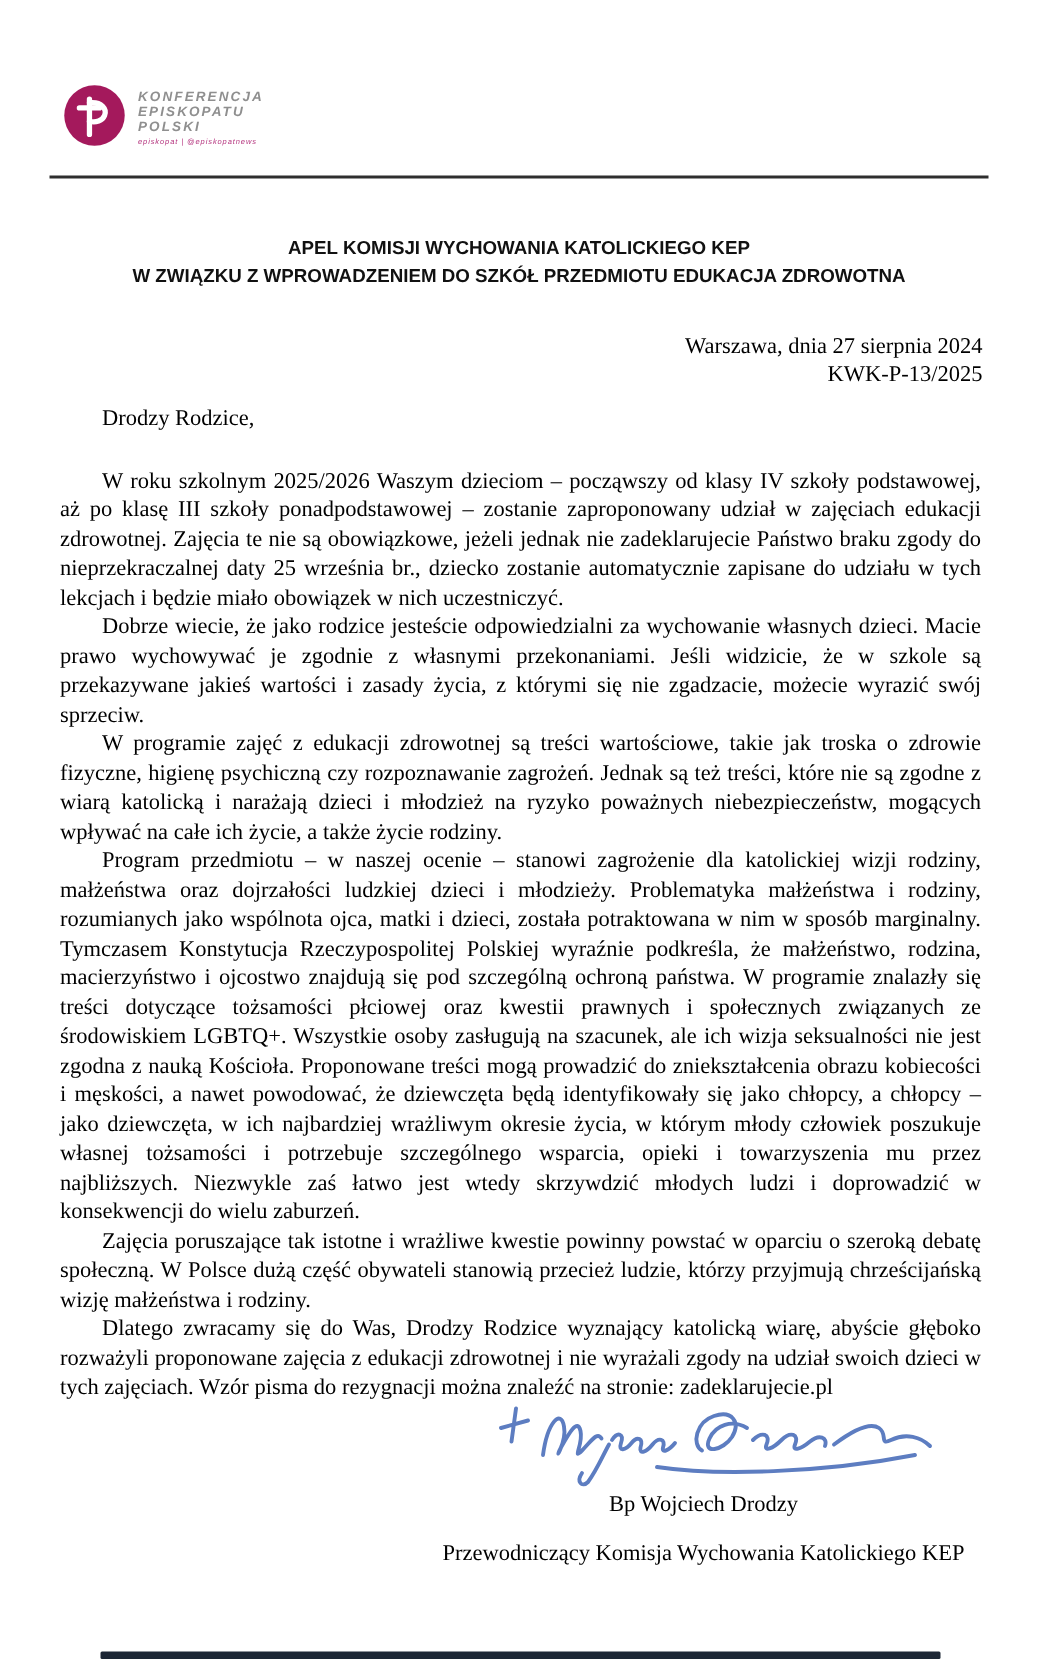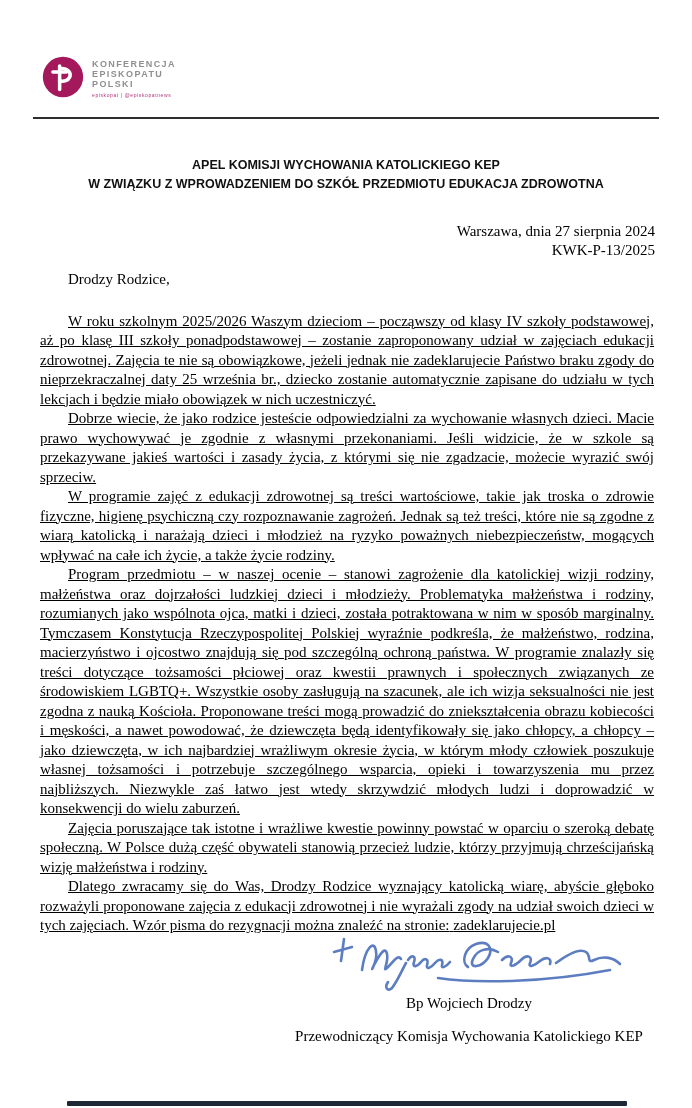--- a/index.html
+++ b/index.html
@@ -8,21 +8,21 @@
     width:692px;height:1108px;
     background:#ffffff;
     overflow:hidden;
     font-family:"Liberation Serif", serif;
     color:#000;
   }
   
   .header{position:absolute;top:0;left:0;right:0;height:120px;}
   .logo-row{position:absolute;top:56px;left:42px;display:flex;align-items:flex-start;}
   .logo-mark{width:42px;height:42px;flex:0 0 auto;}
-  .logo-textcol{margin-left:8px;padding-top:3px;}
+  .logo-textcol{margin-left:8px;padding-top:3px;font-style:italic;}
   .logo-org{
     font-family:"Liberation Sans", sans-serif;
     font-size:9px;line-height:10px;letter-spacing:1.4px;
     color:#8f8f8f;font-weight:700;
   }
   .logo-tagline{
     font-family:"Liberation Sans", sans-serif;
     font-size:5px;letter-spacing:0.6px;color:#b5357f;margin-top:3px;
   }
   .commission-title{
@@ -47,21 +47,21 @@
   .meta-block{
     position:absolute;top:222px;left:40px;right:37px;
     text-align:right;font-size:15px;line-height:19px;
   }
   
   .body-block{
     position:absolute;top:270px;left:40px;right:38px;
     font-size:15px;line-height:19.5px;text-align:justify;
   }
   .salutation{text-indent:28px;margin:0 0 22px 0;text-align:left;}
-  .body-block p{margin:0;text-indent:28px;text-decoration:underline;}
+  .body-block p{margin:0;text-indent:28px;}
   .website{color:#000;text-decoration:none;}
   
   .sign-area{position:absolute;top:918px;left:0;right:0;}
   .sign-script{display:block;margin:0 64px 0 auto;width:310px;height:74px;}
   .sign-block{
     width:390px;margin:2px 28px 0 auto;text-align:center;
     font-size:15px;line-height:19px;
   }
   .sign-name{margin-bottom:14px;}
   

